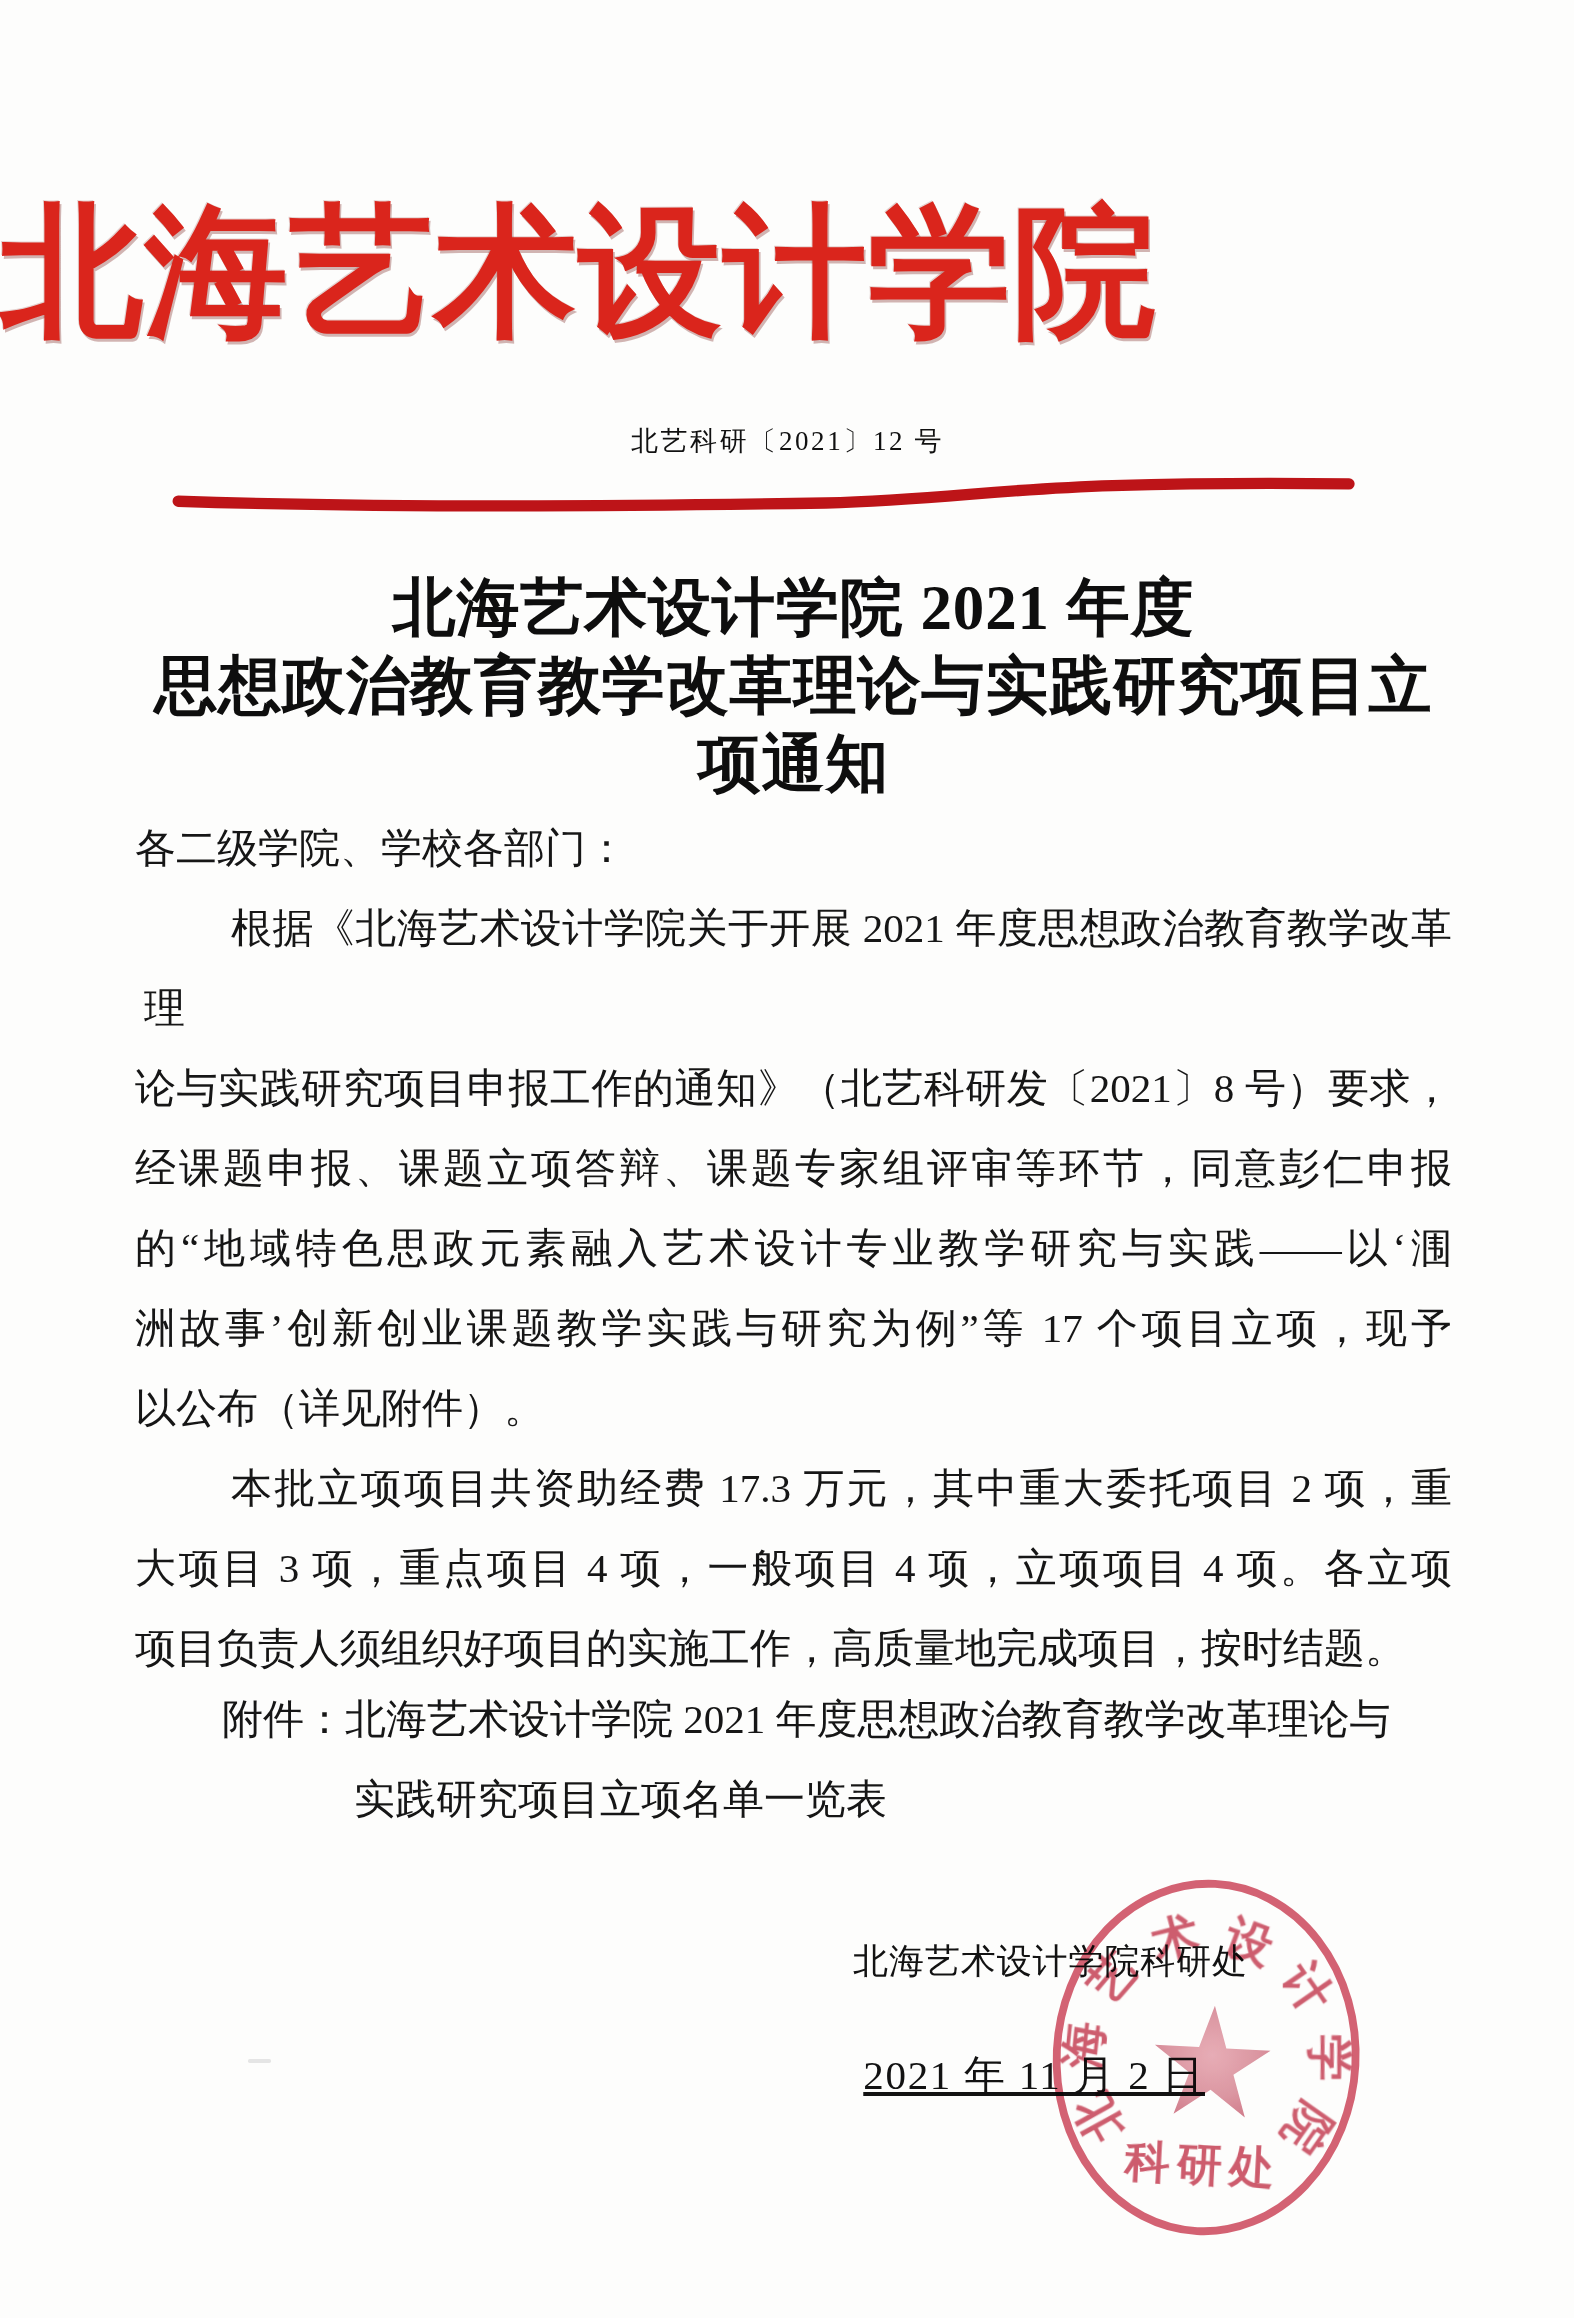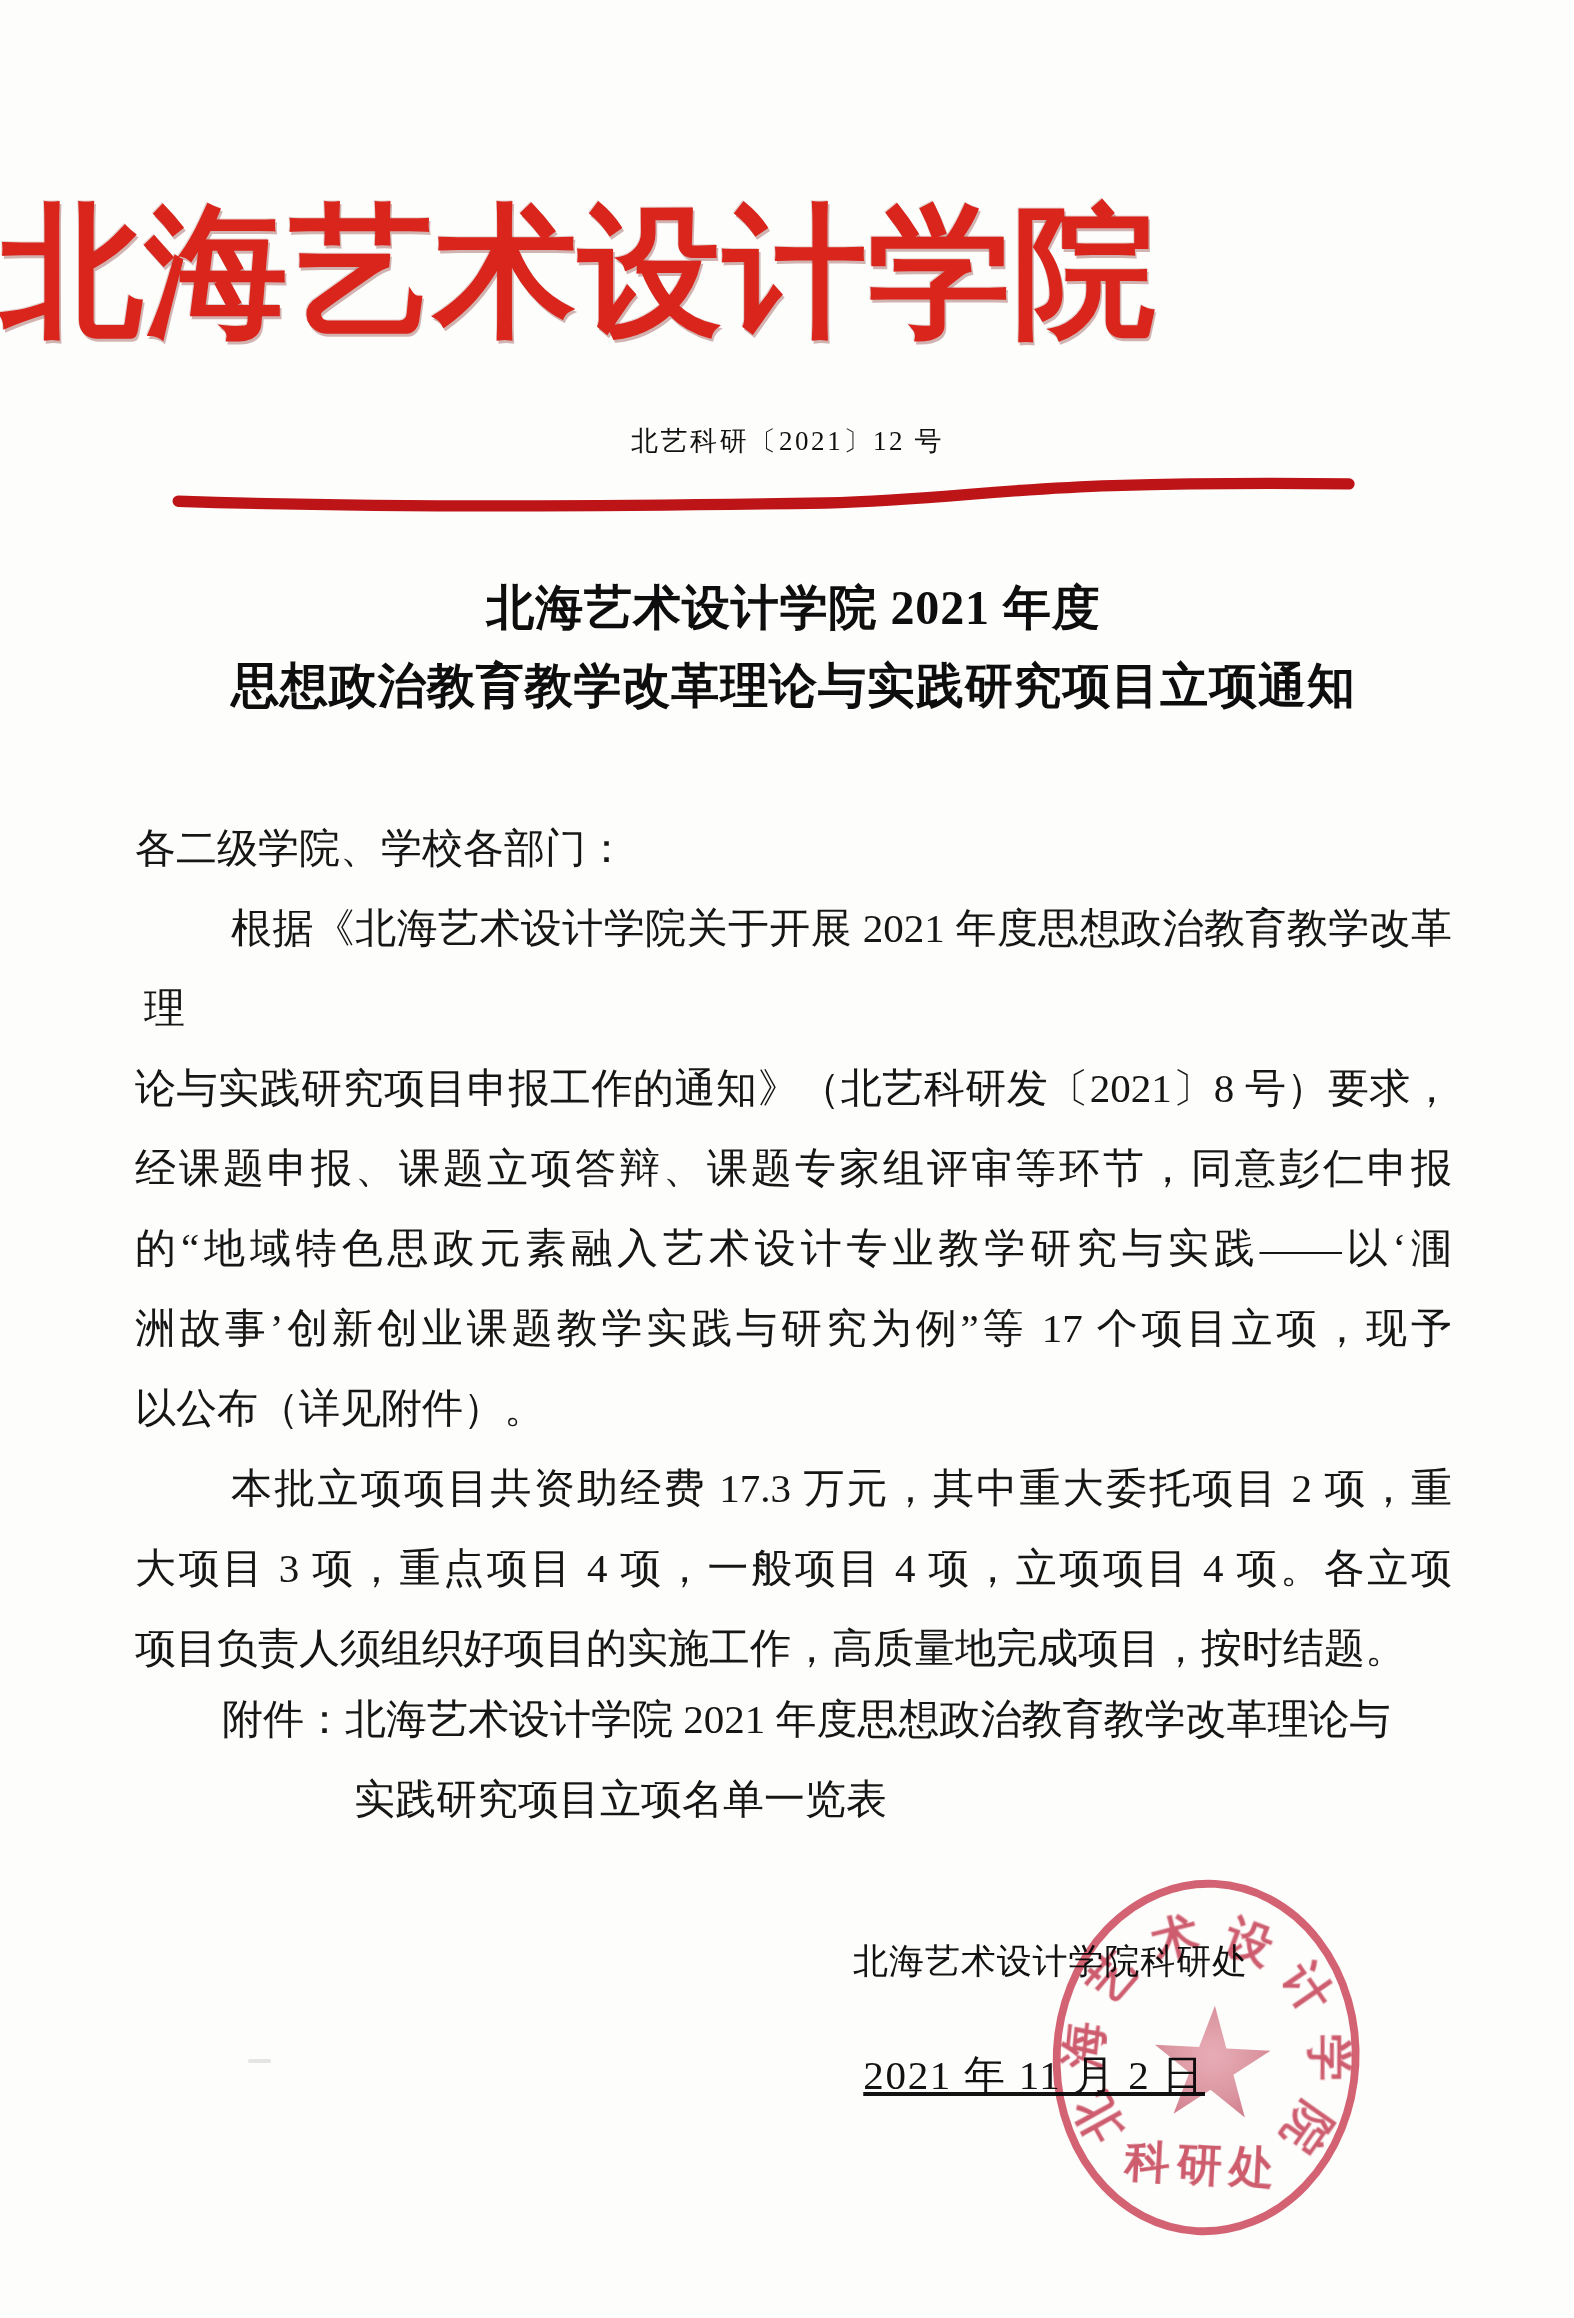--- a/index.html
+++ b/index.html
@@ -28,21 +28,21 @@
     font-size:27px;line-height:1.3;
     letter-spacing:2.6px;
     color:#111;
     white-space:nowrap;
   }
   .red-line{position:absolute;top:469px;left:0;width:1575px;height:61px;}
   .title-block{
     position:absolute;top:569px;left:135px;width:1317px;
     text-align:center;
     font-weight:700;
-    font-size:48px;line-height:78px;
+    font-size:63px;line-height:78px;
     letter-spacing:0.9px;
     color:#0e0e0e;
   }
   .body-block{
     position:absolute;top:808px;left:135px;width:1317px;
     font-size:41px;line-height:80px;
     color:#161616;
   }
   .line{white-space:nowrap;}
   .line.wrapok{white-space:normal;}

